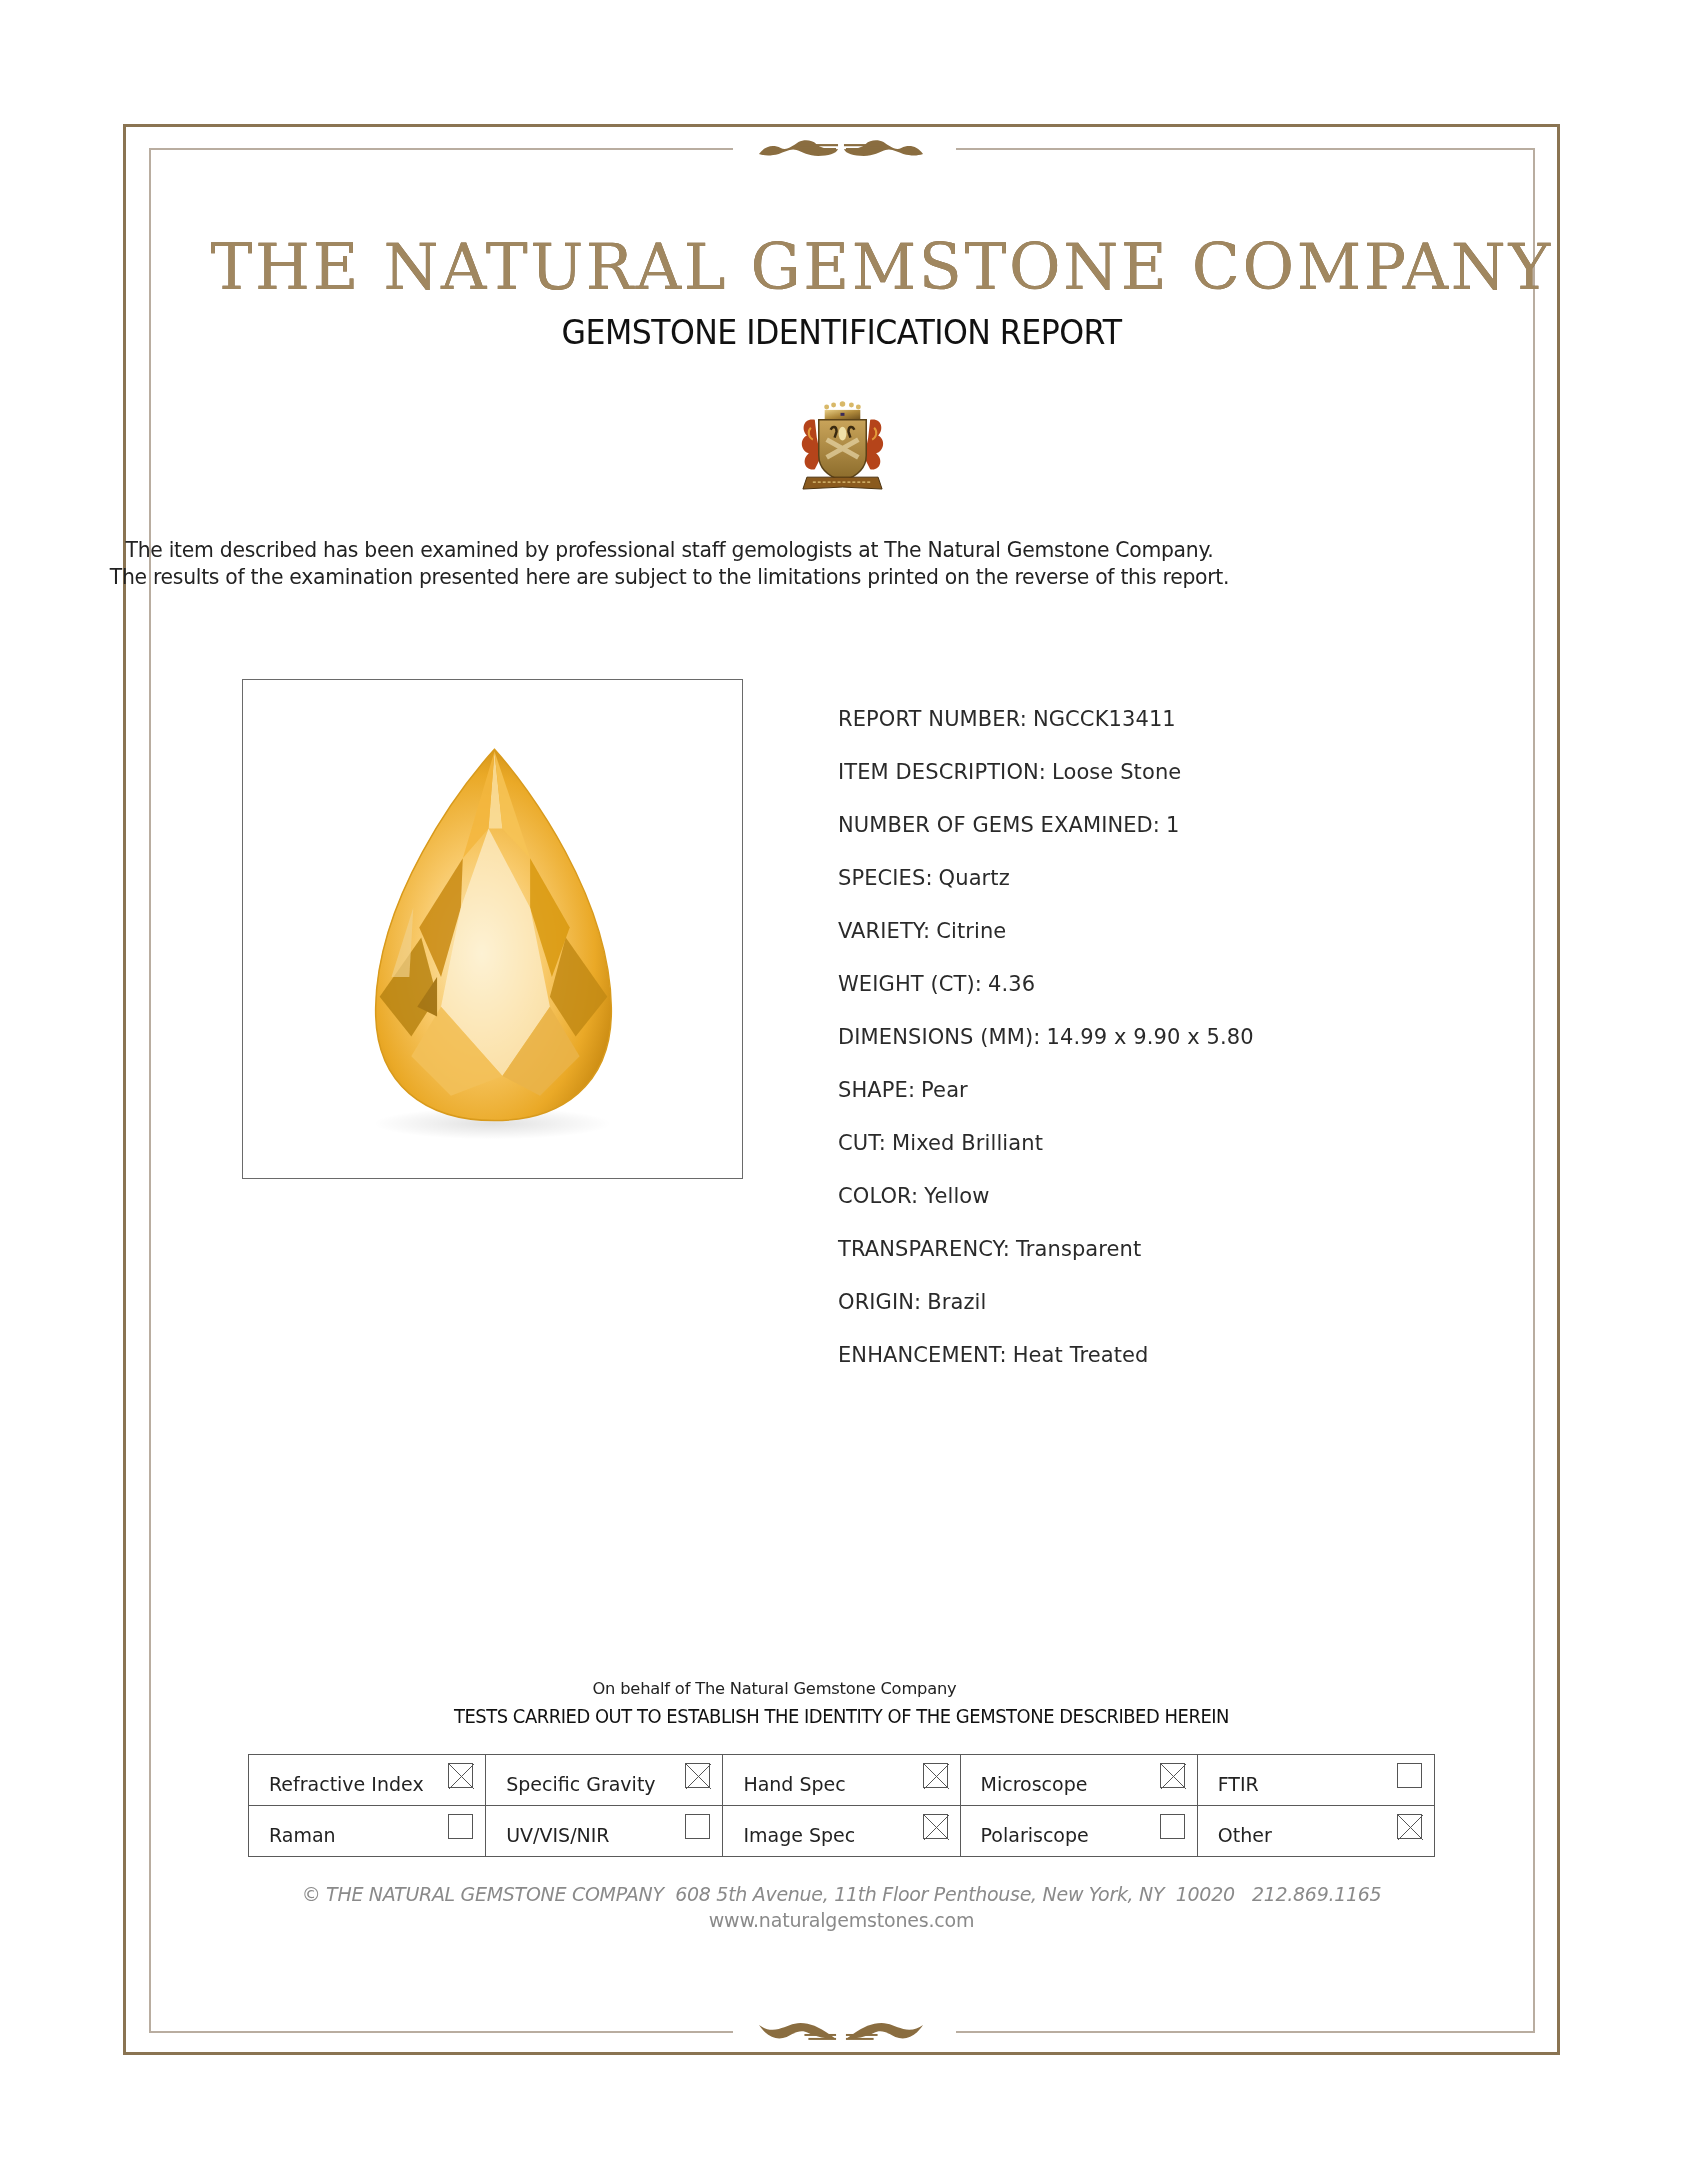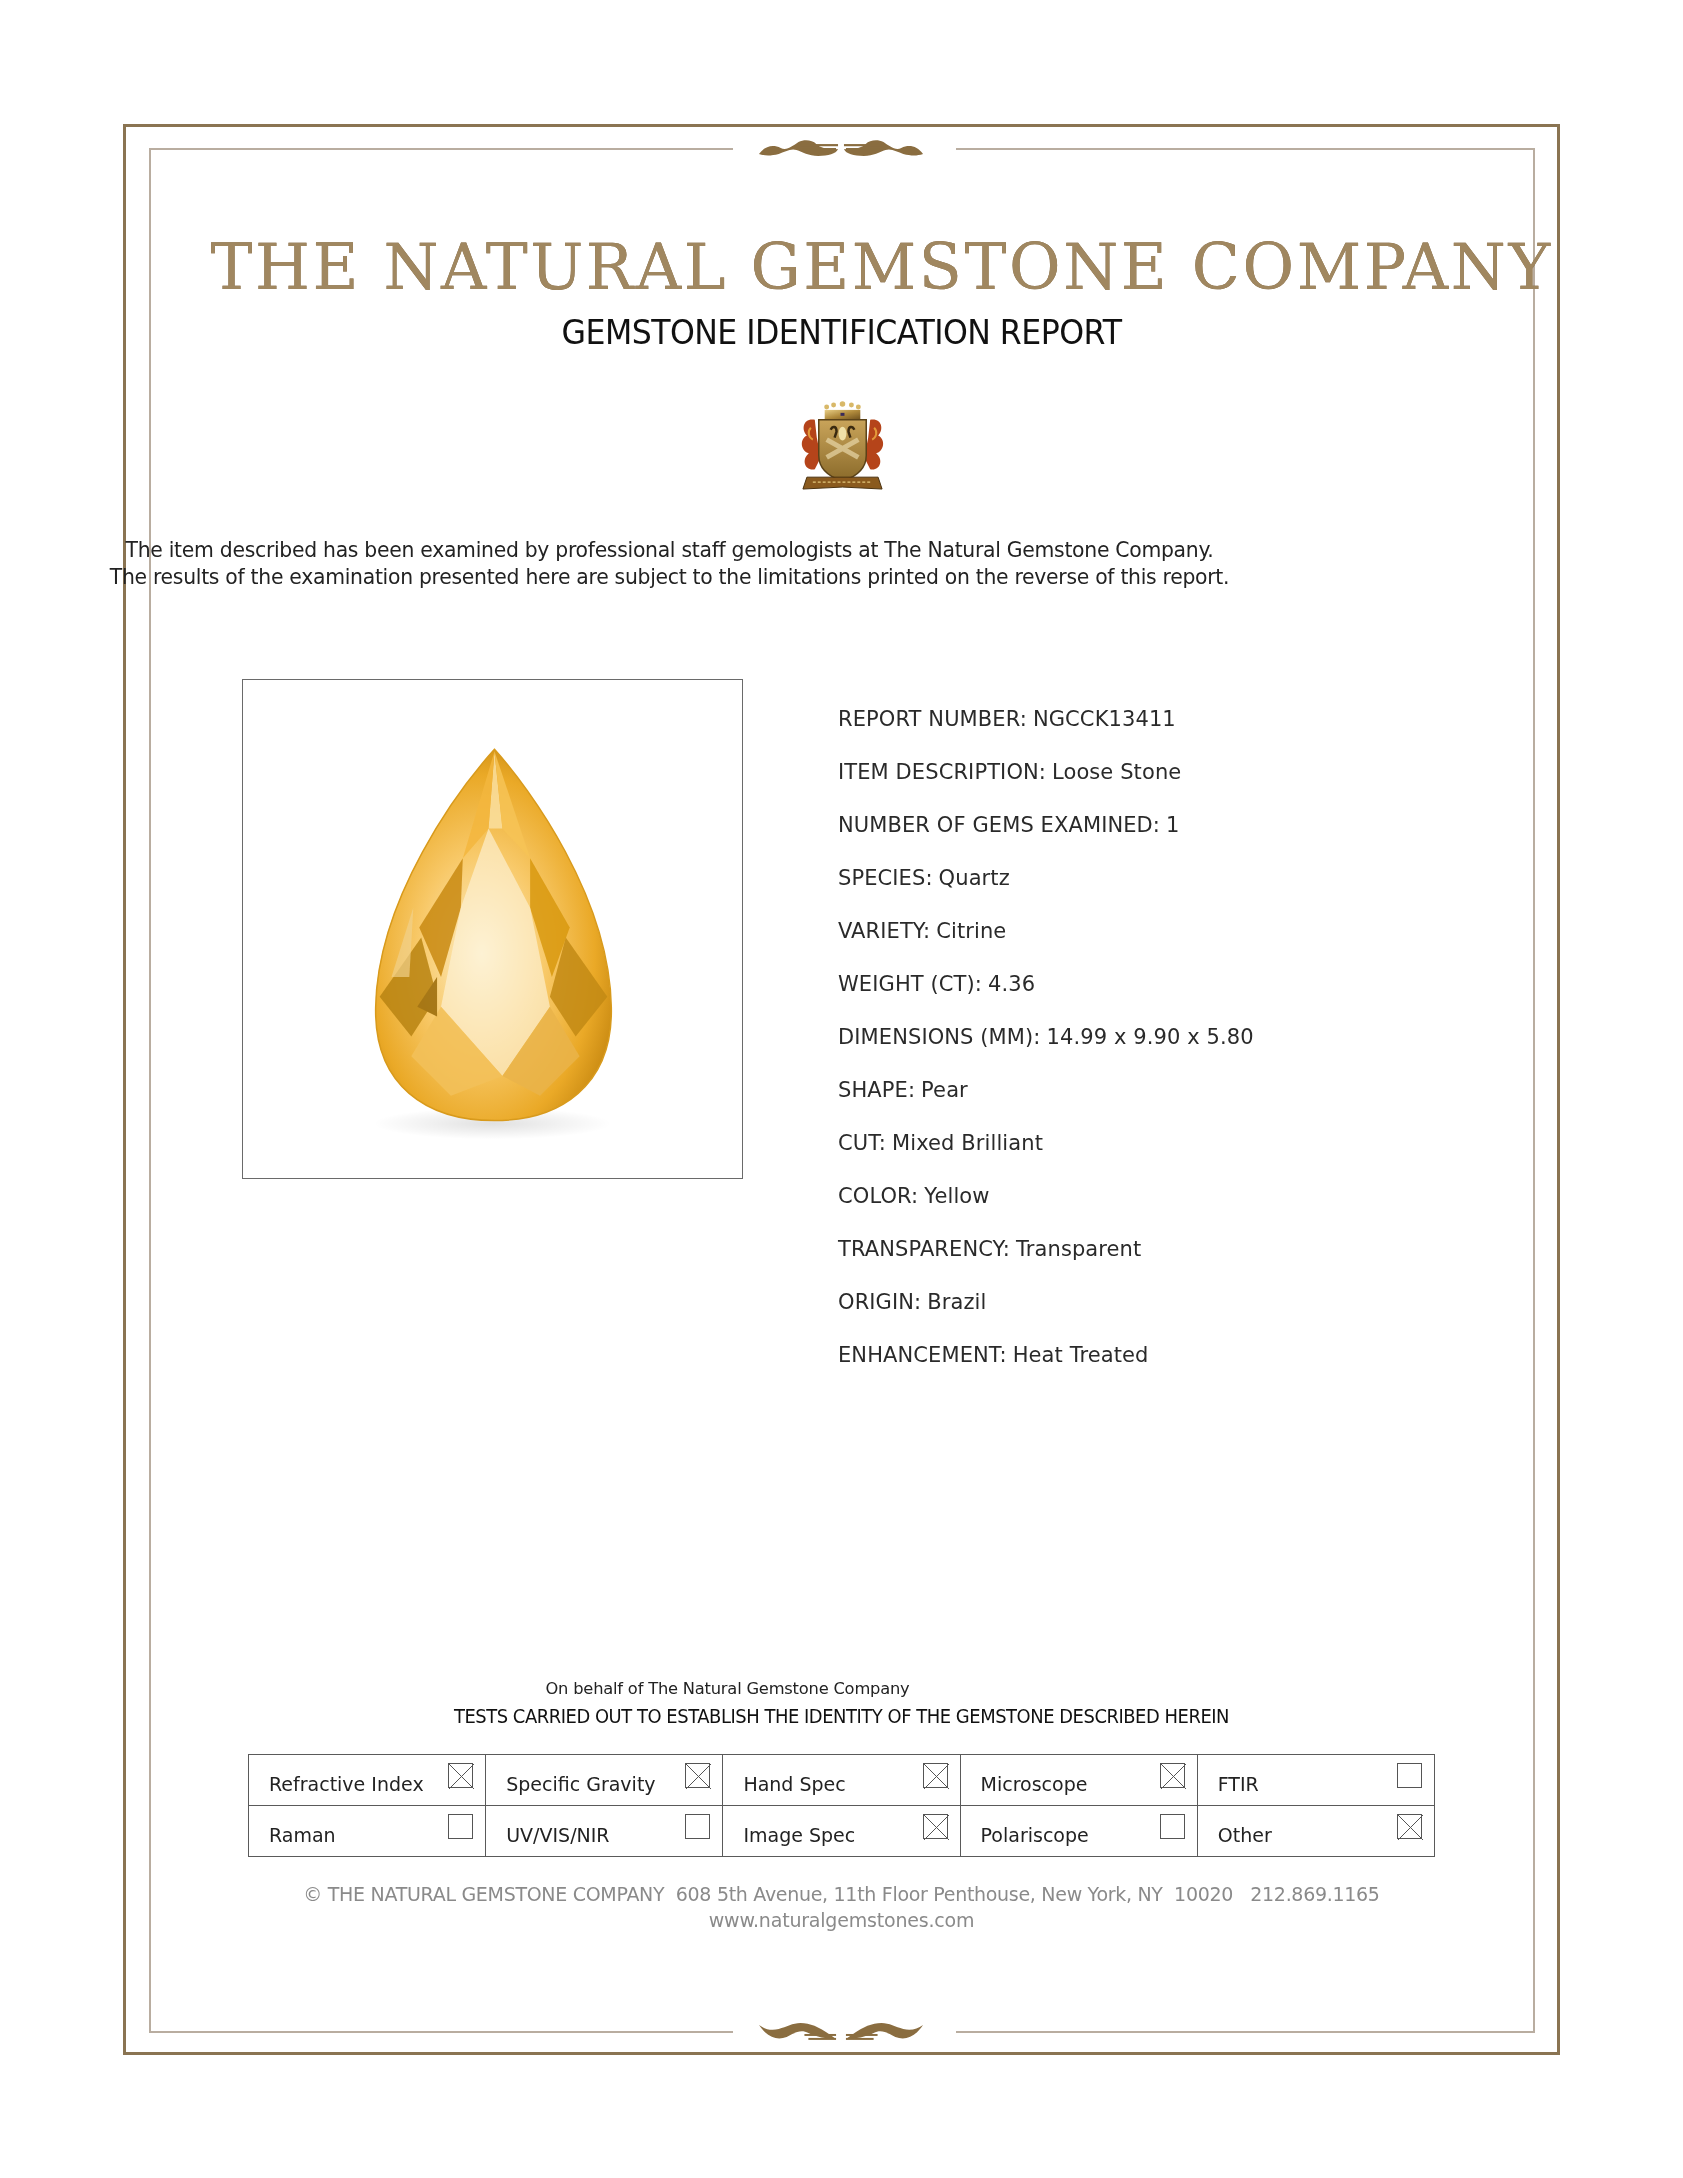--- a/index.html
+++ b/index.html
@@ -36,35 +36,35 @@
     .gem-svg { position: absolute; left: 0; top: 0; }
 
     
     .details { left: 838px; top: 703px; width: 693px; }
     .detail-row { height: 53px; font-size: 21px; line-height: 32px;
                   color: #2a2a2a; white-space: nowrap; letter-spacing: 0.1px; }
     .detail-row .label { margin-right: 6px; }
 
     
     .behalf { left: 0; width: 1455px; top: 1679px; text-align: center;
-              font-size: 16.3px; color: #222; letter-spacing: -0.2px; }
+              font-size: 16.3px; color: #222; letter-spacing: -0.2px; padding-left: 47px; }
     .tests-title { left: 0; width: 1683px; top: 1705px; text-align: center;
                    font-size: 19.3px; color: #111; letter-spacing: -0.5px;
                    transform: scaleX(0.93); }
 
     .tests-table { left: 248px; top: 1754px; width: 1187px; height: 86px;
                    border-collapse: collapse; table-layout: fixed; }
     .tests-table td { border: 1.5px solid #5a5a5a; height: 42px; padding: 8px 0 0 20px;
                       font-size: 19px; color: #222; position: relative; }
     .tests-table td .cb { position: absolute; right: 12px; top: 8px; width: 25px; height: 25px;
                           border: 1px solid #555; box-sizing: border-box; background: #fff; }
     .tests-table td .cb svg { position: absolute; left: 0; top: 0; }
 
     .address { left: 0; width: 1683px; top: 1883px; text-align: center;
-               font-size: 19px; color: #8a8a8a; letter-spacing: -0.3px; }
+               font-size: 19px; color: #8a8a8a; letter-spacing: -0.3px; font-style: italic; }
     .website { left: 0; width: 1683px; top: 1909px; text-align: center;
                font-size: 19px; color: #8a8a8a; letter-spacing: -0.2px; }
   </style>
 </head>
 <body>
 
 <div class="abs outer-frame"></div>
 
 <div class="abs inner-line" style="left:149px; top:148px; width:584px; height:2px;"></div>
 <div class="abs inner-line" style="left:956px; top:148px; width:578px; height:2px;"></div>

